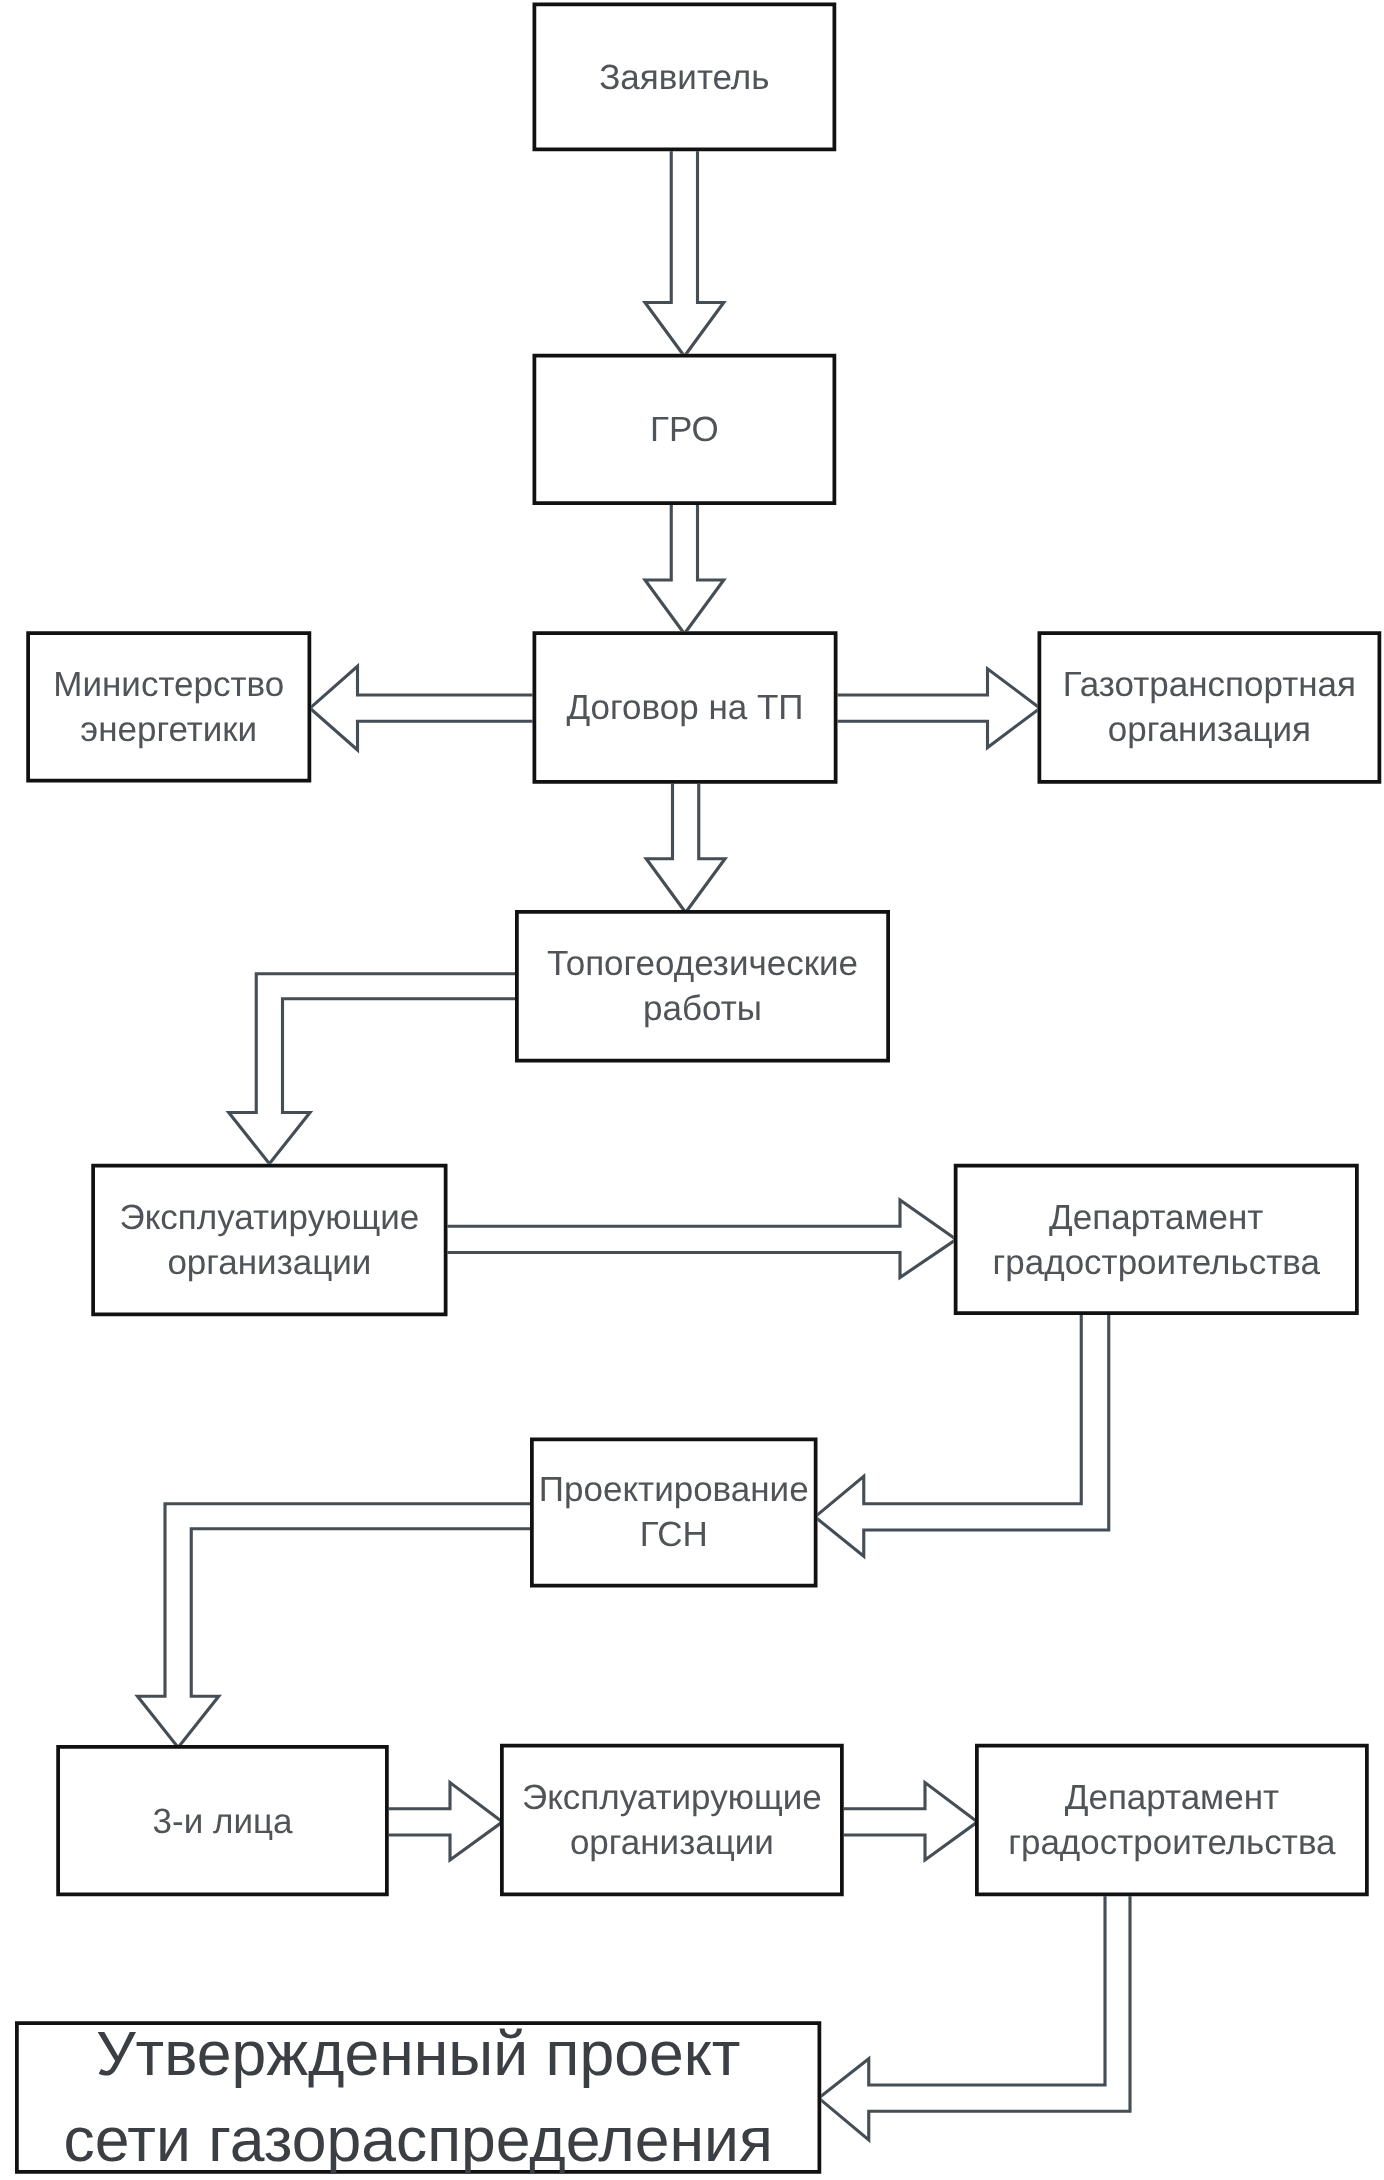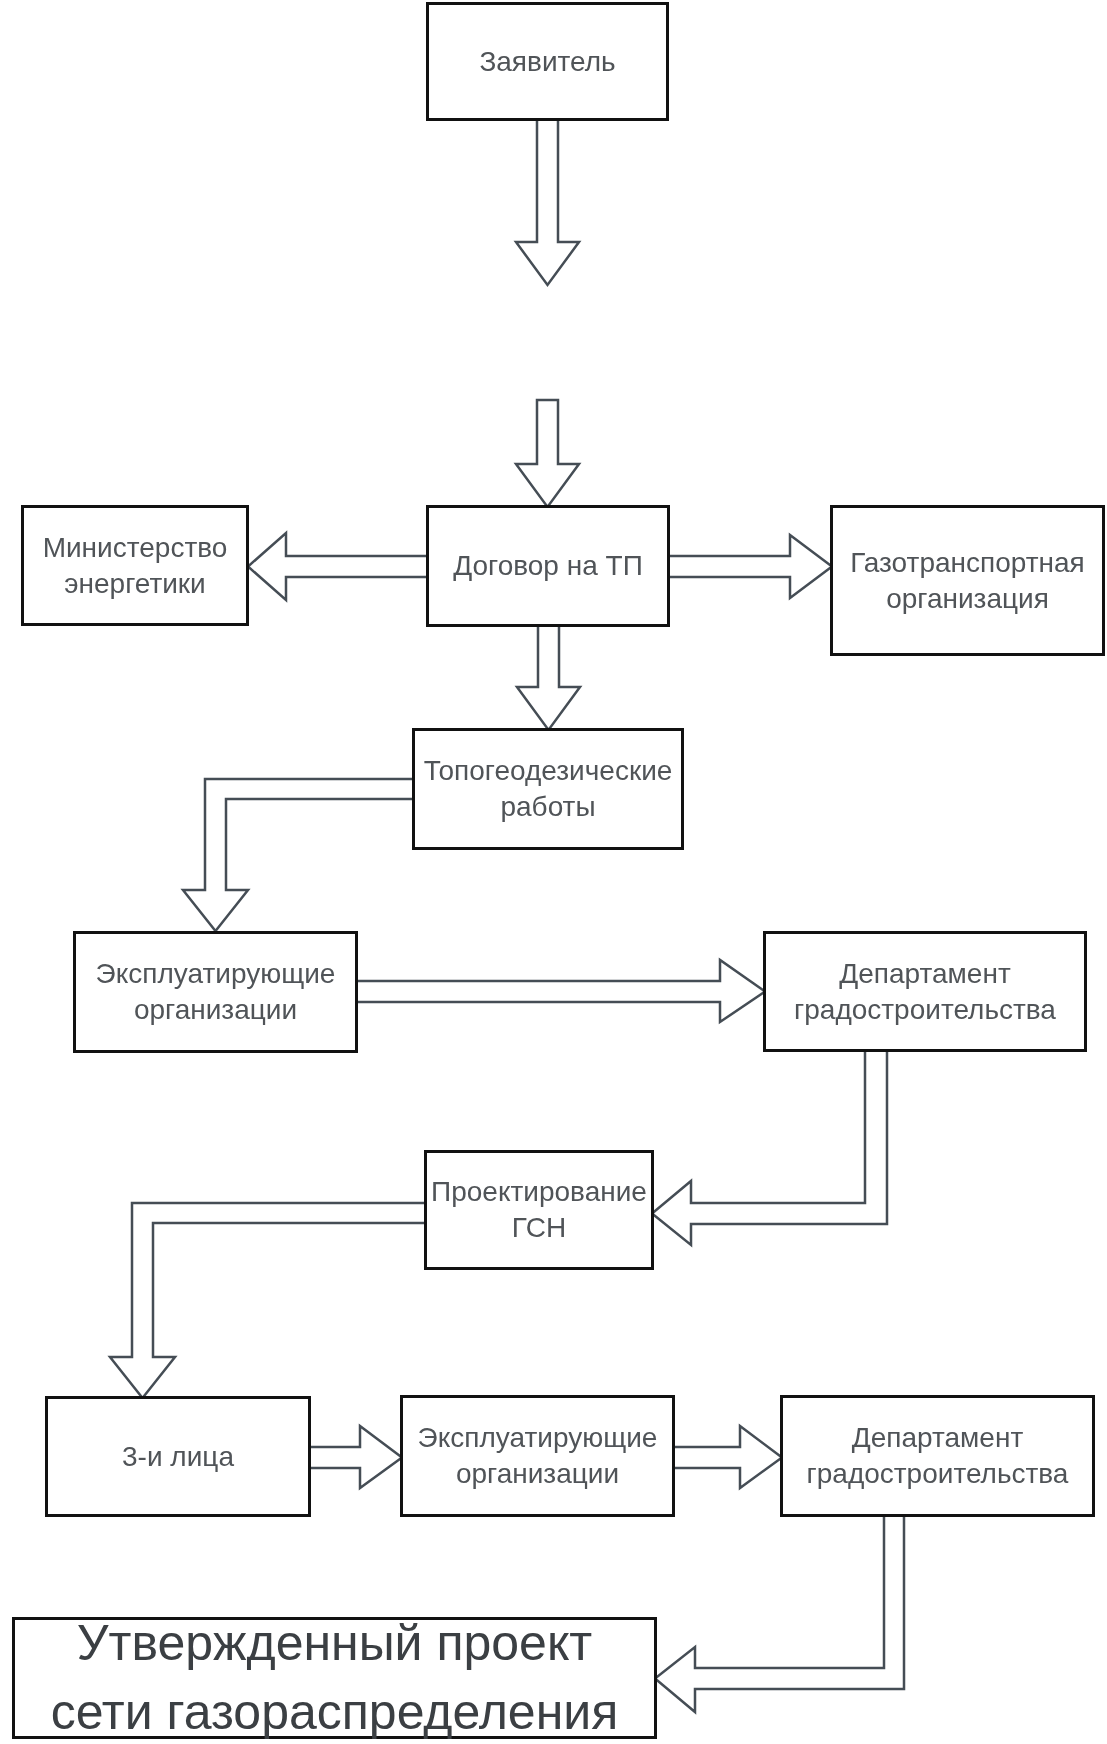--- a/index.html
+++ b/index.html
@@ -59,28 +59,29 @@
     <polygon points="354,981 720,981 720,960 765,991.5 720,1022 720,1002 354,1002"></polygon>
     <polygon points="865,1048 865,1203 691,1203 691,1181 652,1213.5 691,1245 691,1224 887,1224 887,1048"></polygon>
     <polygon points="428,1203 132,1203 132,1357 110,1357 142.5,1398 175,1357 153,1357 153,1223 428,1223"></polygon>
     <polygon points="263,1447 360,1447 360,1426 402,1457.5 360,1488 360,1468 263,1468"></polygon>
     <polygon points="671,1447 740,1447 740,1426 782,1457.5 740,1488 740,1468 671,1468"></polygon>
     <polygon points="884,1513 884,1668 695,1668 695,1647 655,1678.5 695,1712 695,1689 904,1689 904,1513"></polygon>
   </svg>
 
   <div class="node" style="left:426px; top:2px; width:243px; height:119px;">Заявитель</div>
 
+  <div class="node" style="left:426px; top:283px; width:243px; height:121px;">ГРО</div>
 
   <div class="node" style="left:21px; top:505px; width:228px; height:121px;">Министерство энергетики</div>
 
   <div class="node" style="left:426px; top:505px; width:244px; height:122px;">Договор на ТП</div>
 
-  <div class="node" style="left:830px; top:505px; width:275px; height:151px;">Газотранспортная организация</div>
+  <div class="node" style="left:830px; top:505px; width:275px; height:122px;">Газотранспортная организация</div>
 
-  <div class="node" style="left:412px; top:728px; width:272px; height:122px;">Топогеодезические работы</div>
+  <div class="node" style="left:412px; top:728px; width:300px; height:122px;">Топогеодезические работы</div>
 
   <div class="node" style="left:73px; top:931px; width:285px; height:122px;">Эксплуатирующие организации</div>
 
   <div class="node" style="left:763px; top:931px; width:324px; height:121px;">Департамент градостроительства</div>
 
   <div class="node" style="left:424px; top:1150px; width:230px; height:120px;">Проектирование ГСН</div>
 
   <div class="node" style="left:1px; top:1396px; width:266px; height:121px;margin-left:44px;">3-и лица</div>
 
   <div class="node" style="left:400px; top:1395px; width:275px; height:122px;">Эксплуатирующие организации</div>

